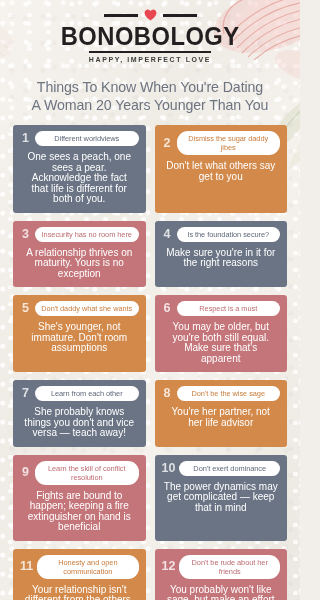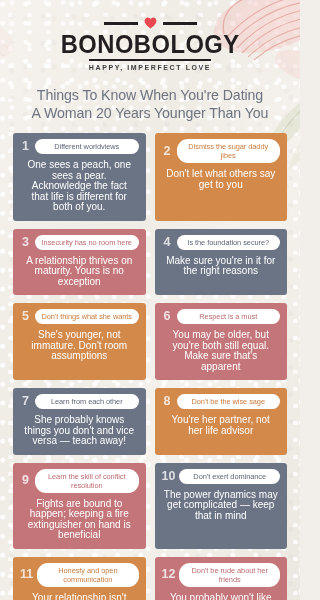--- a/index.html
+++ b/index.html
@@ -57,21 +57,20 @@
     height: 80px;
     opacity: 0.75;
   }
 
   
   .header {
     position: relative;
     padding-top: 8px;
     text-align: center;
     z-index: 3;
-    margin-top: 8px;
   }
   .logo-block {
     display: inline-block;
     text-align: center;
   }
   .logo-top {
     display: flex;
     align-items: center;
     justify-content: center;
     gap: 6px;
@@ -289,21 +288,21 @@
       <div class="card slate">
         <div class="card-head">
           <span class="card-num">4</span>
           <span class="card-pill">Is the foundation secure?</span>
         </div>
         <div class="card-body">Make sure you're in it for the right reasons</div>
       </div>
       <div class="card orange">
         <div class="card-head">
           <span class="card-num">5</span>
-          <span class="card-pill">Don't things what she wants</span>
+          <span class="card-pill">Don't daddy what she wants</span>
         </div>
         <div class="card-body">She's younger, not immature. Don't room assumptions</div>
       </div>
       <div class="card rose">
         <div class="card-head">
           <span class="card-num">6</span>
           <span class="card-pill">Respect is a must</span>
         </div>
         <div class="card-body">You may be older, but you're both still equal. Make sure that's apparent</div>
       </div>

